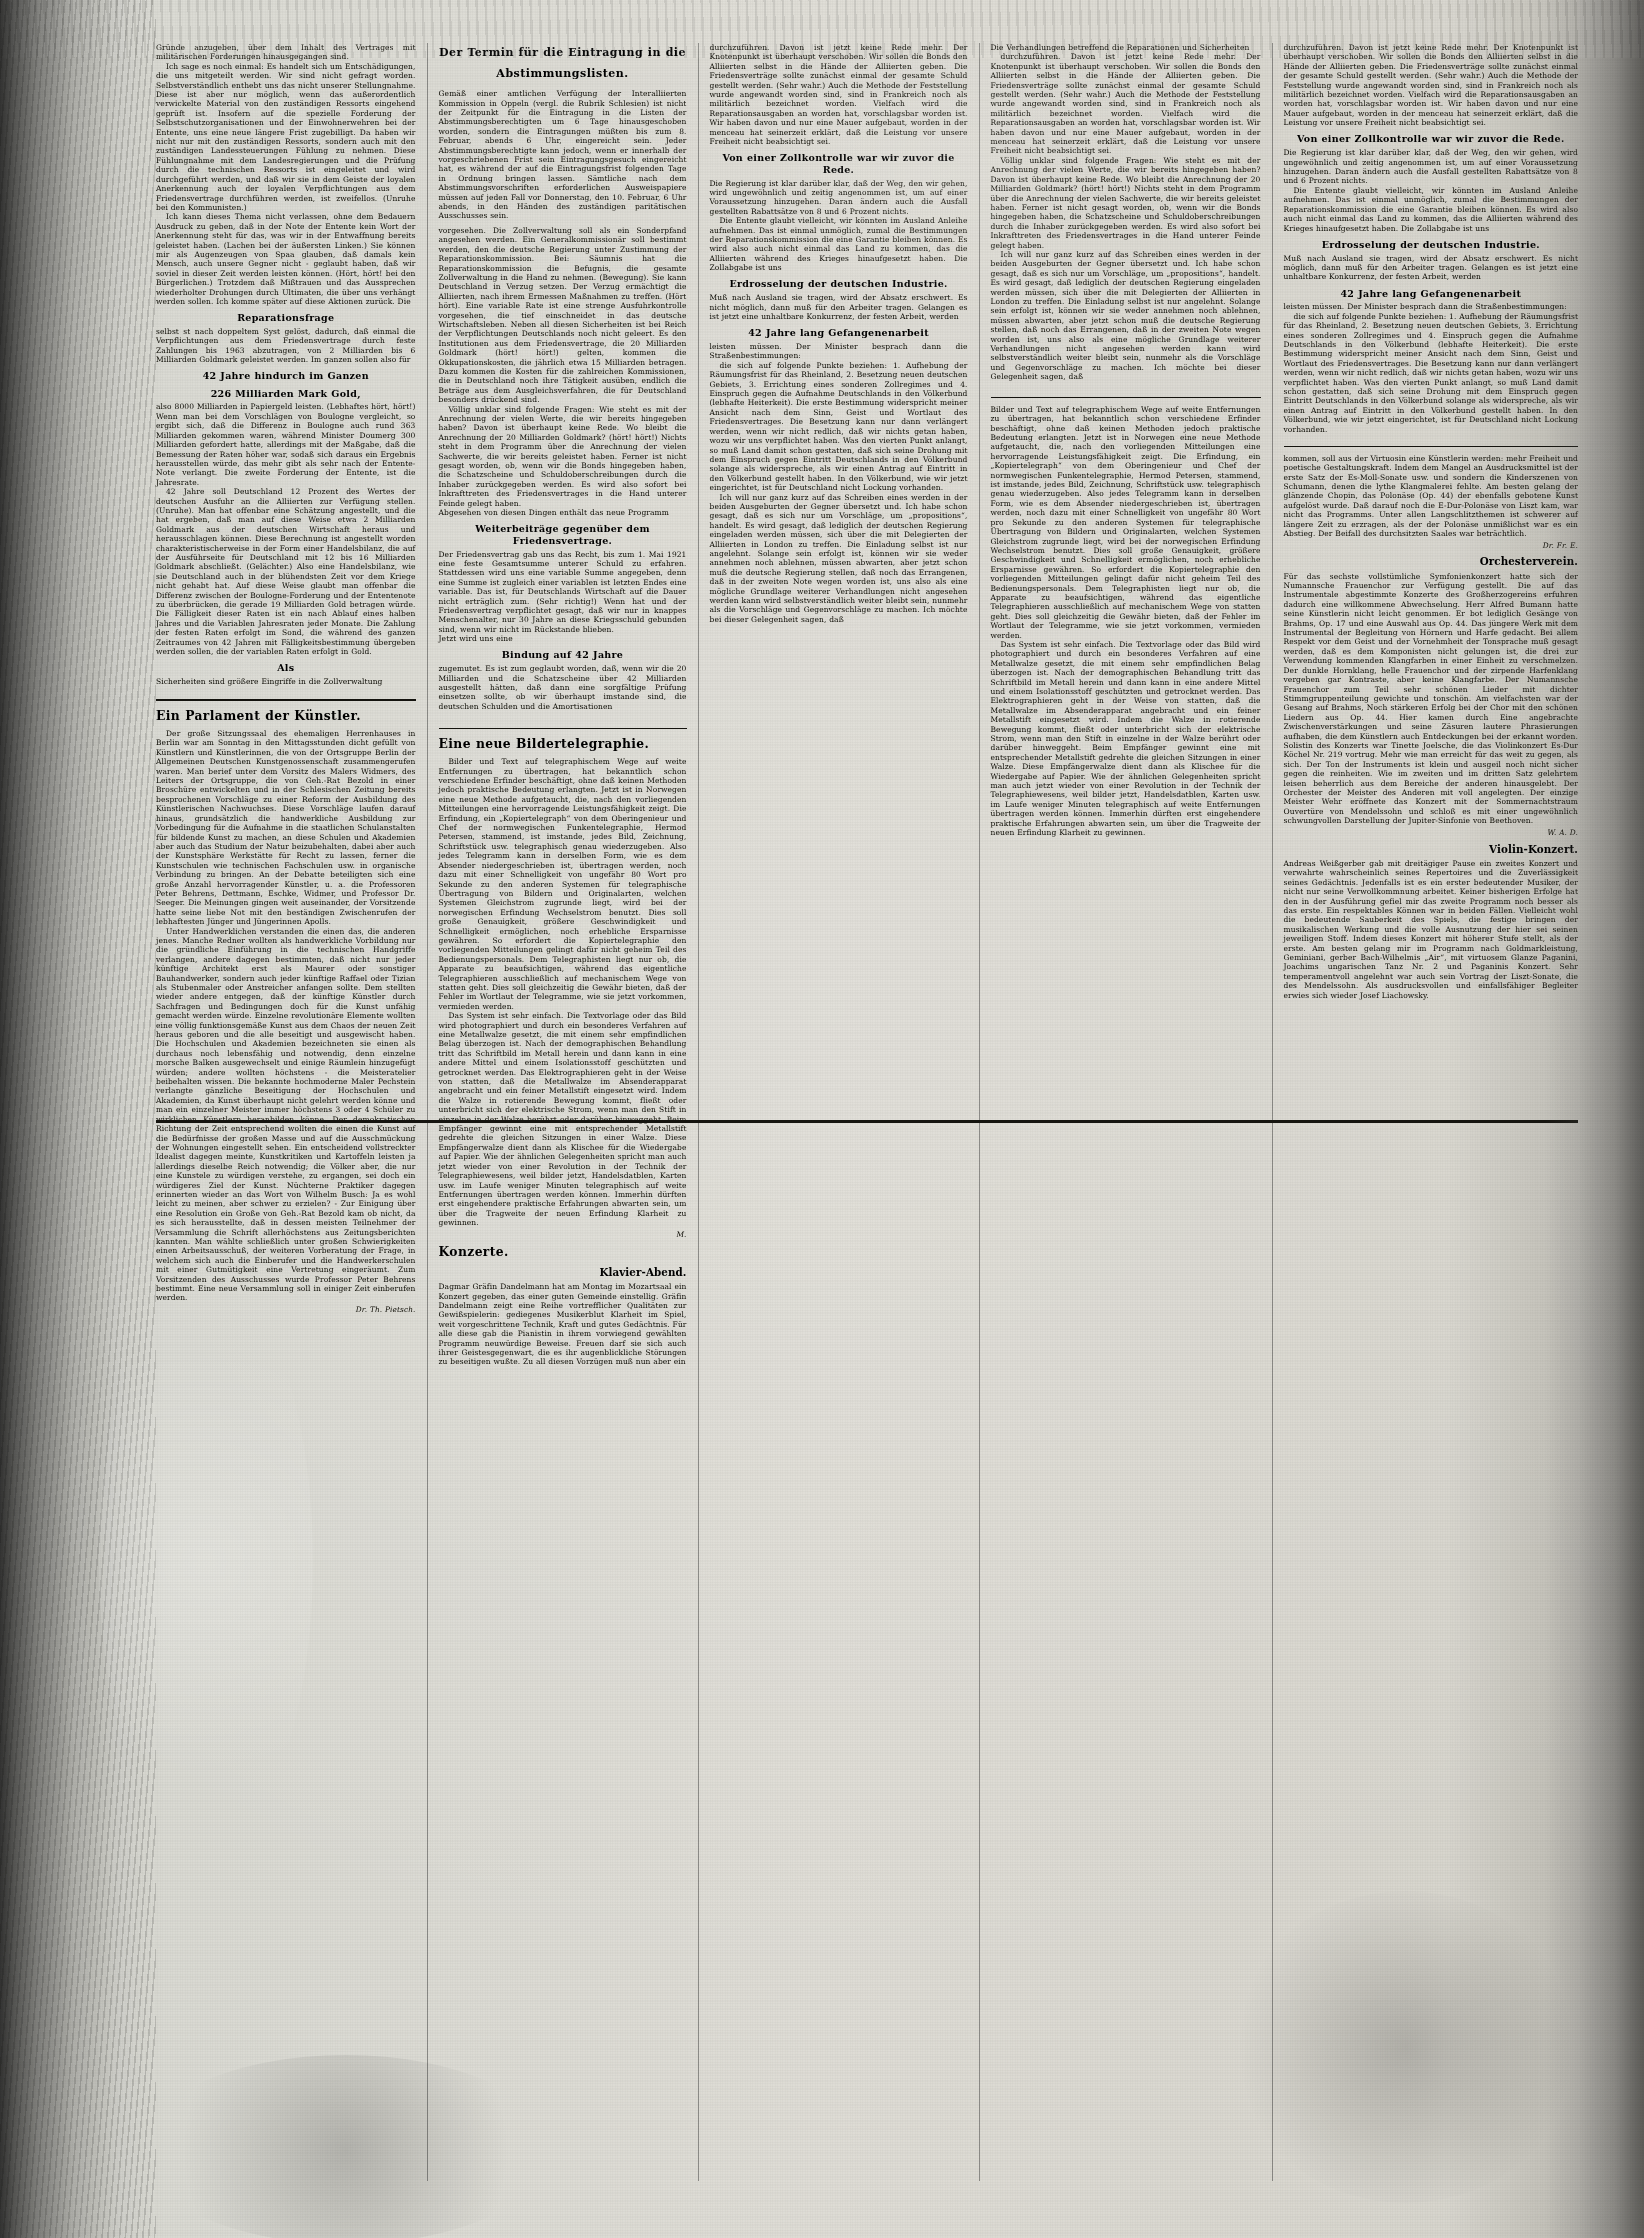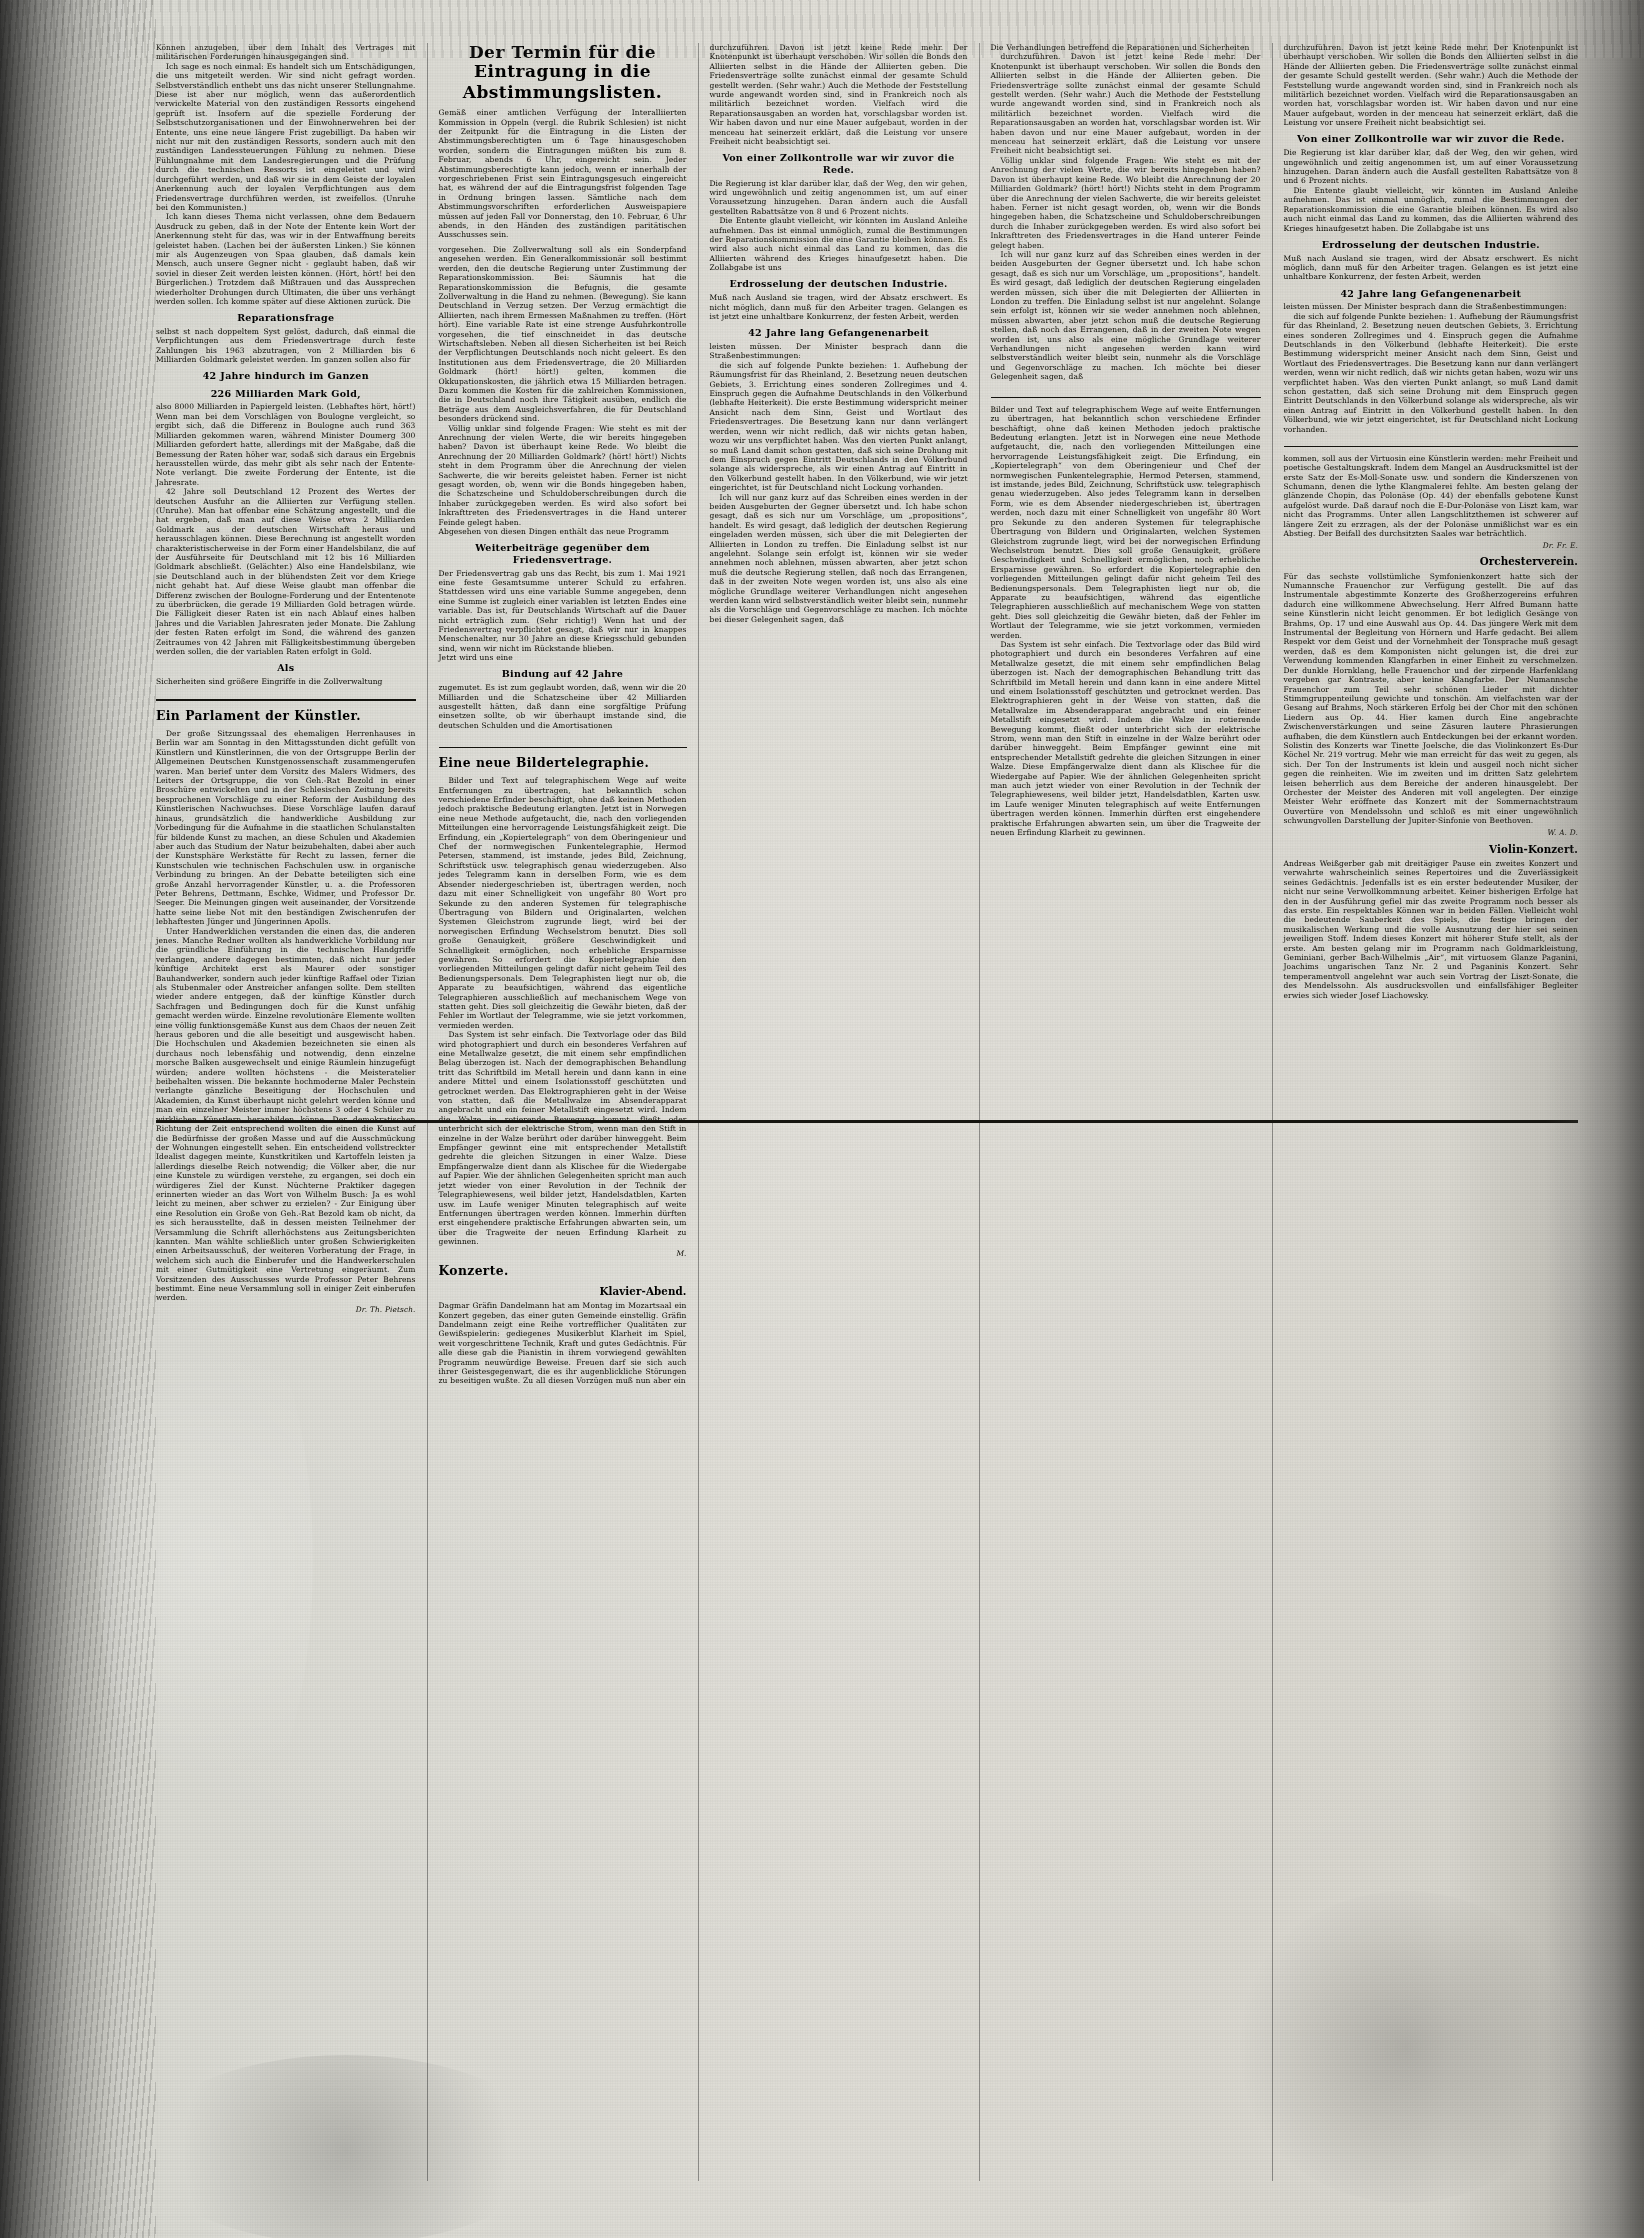--- a/index.html
+++ b/index.html
@@ -115,21 +115,21 @@
     font-size: 9.5px;
     line-height: 11.5px;
     letter-spacing: 0.3px;
     margin: 5.8px 0 3.3px;
     filter: blur(0.3px) contrast(1.15);
   }
   .hl-big {
     display: block;
     text-align: center;
     font-weight: bold;
-    font-size: 17px;
+    font-size: 11px;
     line-height: 19px;
     letter-spacing: 0.5px;
     margin: 0 0 6.6px;
     filter: blur(0.2px) contrast(1.2);
   }
   .hl-mid {
     display: block;
     text-align: left;
     font-weight: bold;
     font-size: 12.3px;
@@ -188,21 +188,21 @@
 <body>
 
 <div class="scan">
 
   <div class="sheet">
 
     <div class="cols">
 
       <div class="col c1">
         <div class="body-text">
-          <p class="noind">Können anzugeben, über dem Inhalt des Vertrages mit militärischen Forderungen hinausgegangen sind.</p>
+          <p class="noind">Gründe anzugeben, über dem Inhalt des Vertrages mit militärischen Forderungen hinausgegangen sind.</p>
           <p>Ich sage es noch einmal: Es handelt sich um Entschädigungen, die uns mitgeteilt werden. Wir sind nicht gefragt worden. Selbstverständlich enthebt uns das nicht unserer Stellungnahme. Diese ist aber nur möglich, wenn das außerordentlich verwickelte Material von den zuständigen Ressorts eingehend geprüft ist. Insofern auf die spezielle Forderung der Selbstschutzorganisationen und der Einwohnerwehren bei der Entente, uns eine neue längere Frist zugebilligt. Da haben wir nicht nur mit den zuständigen Ressorts, sondern auch mit den zuständigen Landessteuerungen Fühlung zu nehmen. Diese Fühlungnahme mit dem Landesregierungen und die Prüfung durch die technischen Ressorts ist eingeleitet und wird durchgeführt werden, und daß wir sie in dem Geiste der loyalen Anerkennung auch der loyalen Verpflichtungen aus dem Friedensvertrage durchführen werden, ist zweifellos. (Unruhe bei den Kommunisten.)</p>
           <p>Ich kann dieses Thema nicht verlassen, ohne dem Bedauern Ausdruck zu geben, daß in der Note der Entente kein Wort der Anerkennung steht für das, was wir in der Entwaffnung bereits geleistet haben. (Lachen bei der äußersten Linken.) Sie können mir als Augenzeugen von Spaa glauben, daß damals kein Mensch, auch unsere Gegner nicht - geglaubt haben, daß wir soviel in dieser Zeit werden leisten können. (Hört, hört! bei den Bürgerlichen.) Trotzdem daß Mißtrauen und das Aussprechen wiederholter Drohungen durch Ultimaten, die über uns verhängt werden sollen. Ich komme später auf diese Aktionen zurück. Die</p>
           <span class="hl">Reparationsfrage</span>
           <p class="noind">selbst st nach doppeltem Syst gelöst, dadurch, daß einmal die Verpflichtungen aus dem Friedensvertrage durch feste Zahlungen bis 1963 abzutragen, von 2 Milliarden bis 6 Milliarden Goldmark geleistet werden. Im ganzen sollen also für</p>
           <span class="hl">42 Jahre hindurch im Ganzen</span>
           <span class="hl">226 Milliarden Mark Gold,</span>
           <p class="noind">also 8000 Milliarden in Papiergeld leisten. (Lebhaftes hört, hört!) Wenn man bei dem Vorschlägen von Boulogne vergleicht, so ergibt sich, daß die Differenz in Boulogne auch rund 363 Milliarden gekommen waren, während Minister Doumerg 300 Milliarden gefordert hatte, allerdings mit der Maßgabe, daß die Bemessung der Raten höher war, sodaß sich daraus ein Ergebnis herausstellen würde, das mehr gibt als sehr nach der Entente-Note verlangt. Die zweite Forderung der Entente, ist die Jahresrate.</p>
           <p>42 Jahre soll Deutschland 12 Prozent des Wertes der deutschen Ausfuhr an die Alliierten zur Verfügung stellen. (Unruhe). Man hat offenbar eine Schätzung angestellt, und die hat ergeben, daß man auf diese Weise etwa 2 Milliarden Goldmark aus der deutschen Wirtschaft heraus und herausschlagen können. Diese Berechnung ist angestellt worden charakteristischerweise in der Form einer Handelsbilanz, die auf der Ausführseite für Deutschland mit 12 bis 16 Milliarden Goldmark abschließt. (Gelächter.) Also eine Handelsbilanz, wie sie Deutschland auch in der blühendsten Zeit vor dem Kriege nicht gehabt hat. Auf diese Weise glaubt man offenbar die Differenz zwischen der Boulogne-Forderung und der Ententenote zu überbrücken, die gerade 19 Milliarden Gold betragen würde. Die Fälligkeit dieser Raten ist ein nach Ablauf eines halben Jahres und die Variablen Jahresraten jeder Monate. Die Zahlung der festen Raten erfolgt im Sond, die während des ganzen Zeitraumes von 42 Jahren mit Fälligkeitsbestimmung übergeben werden sollen, die der variablen Raten erfolgt in Gold.</p>
           <span class="hl">Als</span>
           <p class="noind">Sicherheiten sind größere Eingriffe in die Zollverwaltung</p>

